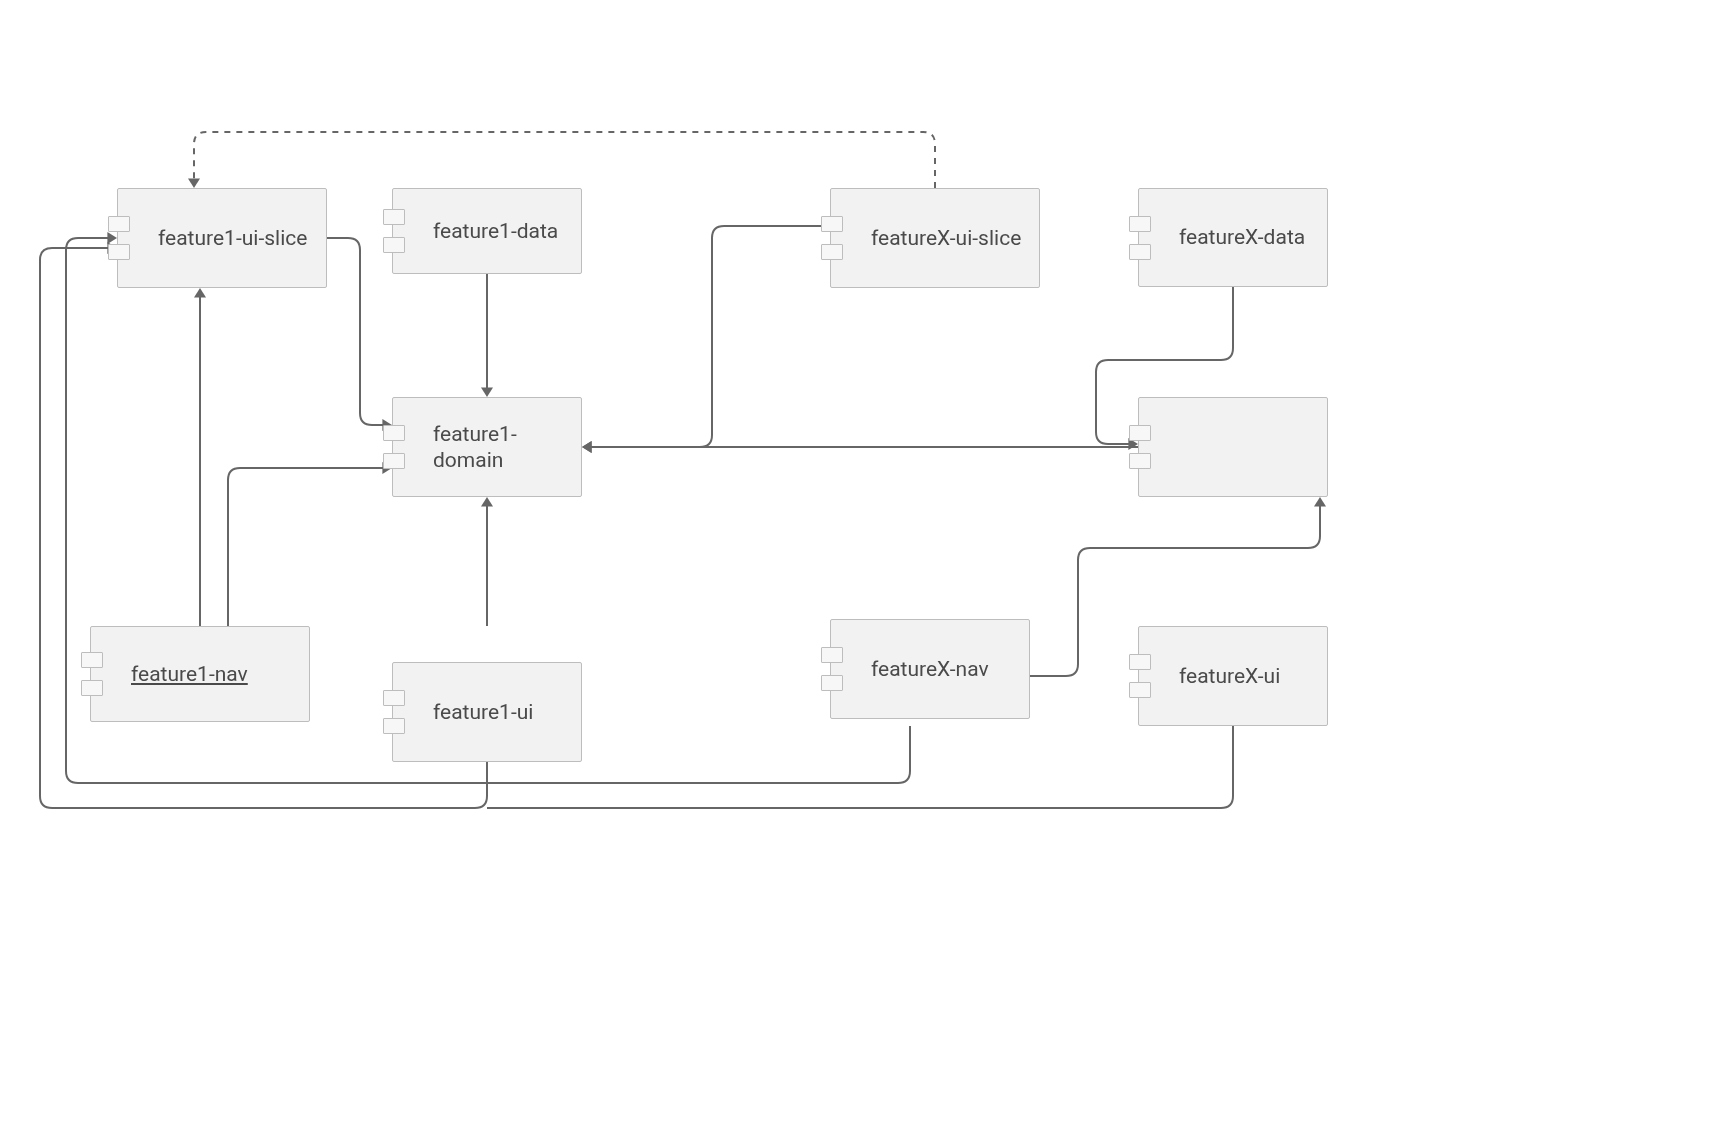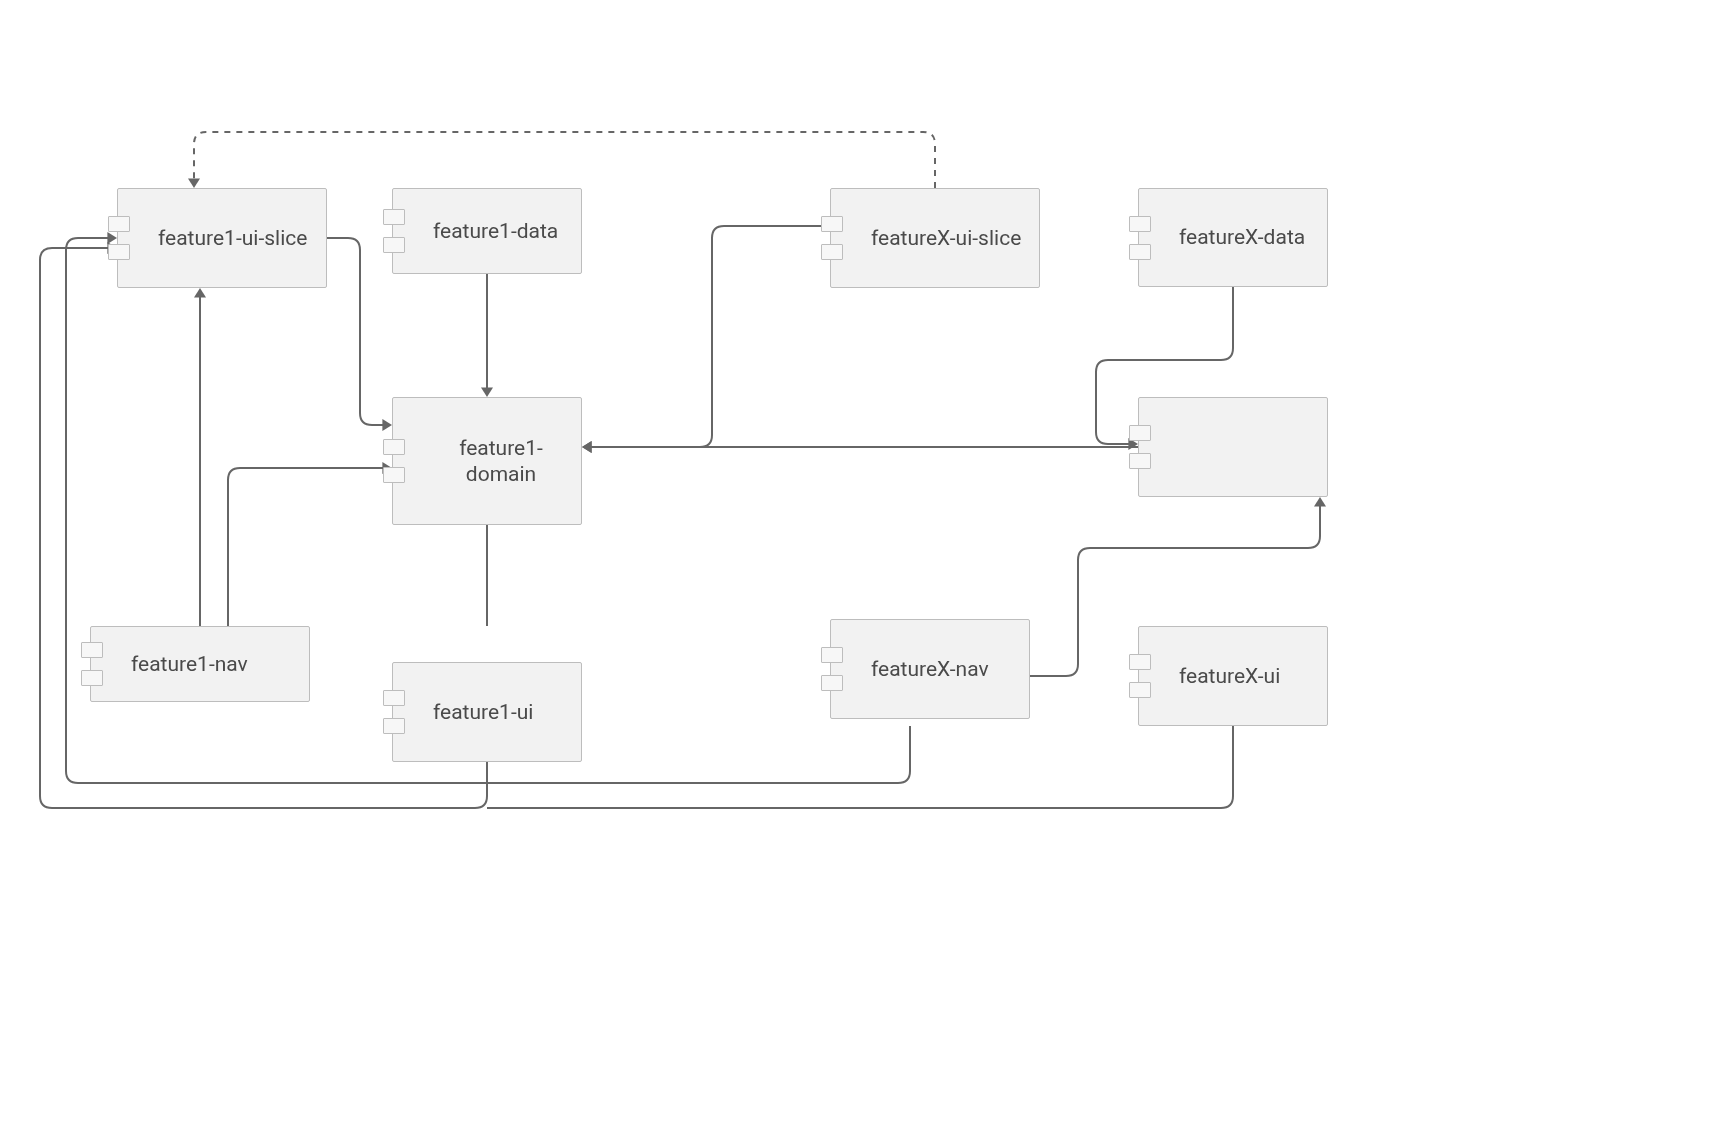--- a/index.html
+++ b/index.html
@@ -8,21 +8,20 @@
     width: 1730px;
     height: 1128px;
     background: #ffffff;
     font-family: -apple-system, BlinkMacSystemFont, "Segoe UI", Roboto, "Helvetica Neue", Arial, sans-serif;
     color: #4a4a4a;
   }
   .canvas {
     position: relative;
     width: 1730px;
     height: 1128px;
-    text-align: center;
   }
   svg.edges {
     position: absolute;
     left: 0;
     top: 0;
     width: 1730px;
     height: 1128px;
     pointer-events: none;
   }
   .node {
@@ -119,34 +118,34 @@
         </div>
         <div class="label">featureX-ui-slice</div>
       </div>
       <div class="node" style="left: 1138px; top: 188px; width: 190px; height: 99px;">
         <div class="tabs">
           <div class="tab"></div>
           <div class="tab"></div>
         </div>
         <div class="label">featureX-data</div>
       </div>
-      <div class="node" style="left: 392px; top: 397px; width: 190px; height: 128px;">
+      <div class="node" style="left: 392px; top: 397px; width: 190px; height: 100px;">
         <div class="tabs">
           <div class="tab"></div>
           <div class="tab"></div>
         </div>
         <div class="label">feature1-domain</div>
       </div>
       <div class="node" style="left: 1138px; top: 397px; width: 190px; height: 100px;">
         <div class="tabs">
           <div class="tab"></div>
           <div class="tab"></div>
         </div>
       </div>
-      <div class="node" style="left: 90px; top: 626px; width: 220px; height: 76px;">
+      <div class="node" style="left: 90px; top: 626px; width: 220px; height: 96px; text-decoration: underline;">
         <div class="tabs">
           <div class="tab"></div>
           <div class="tab"></div>
         </div>
         <div class="label">feature1-nav</div>
       </div>
       <div class="node" style="left: 392px; top: 626px; width: 190px; height: 100px; margin-top: 36px;">
         <div class="tabs">
           <div class="tab"></div>
           <div class="tab"></div>

